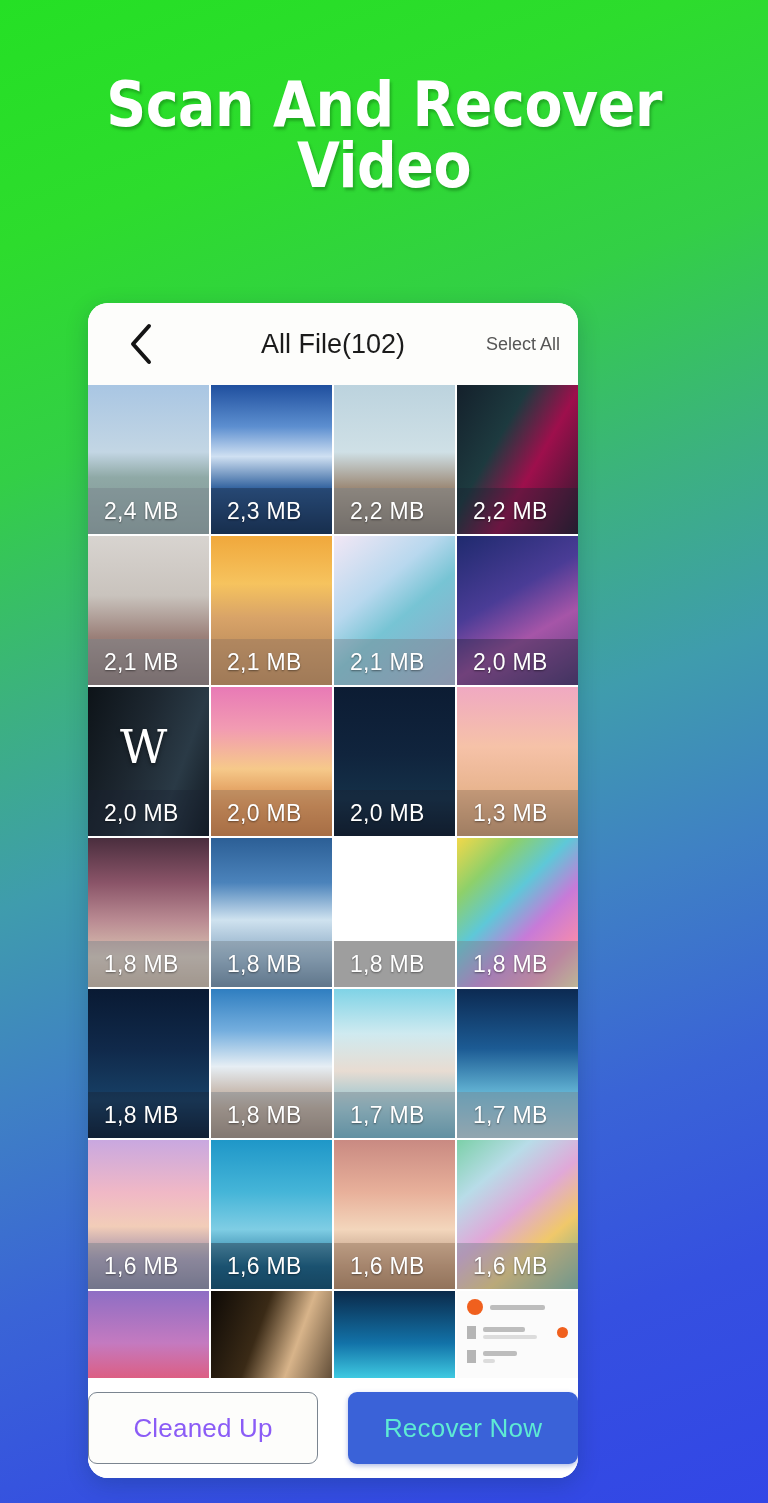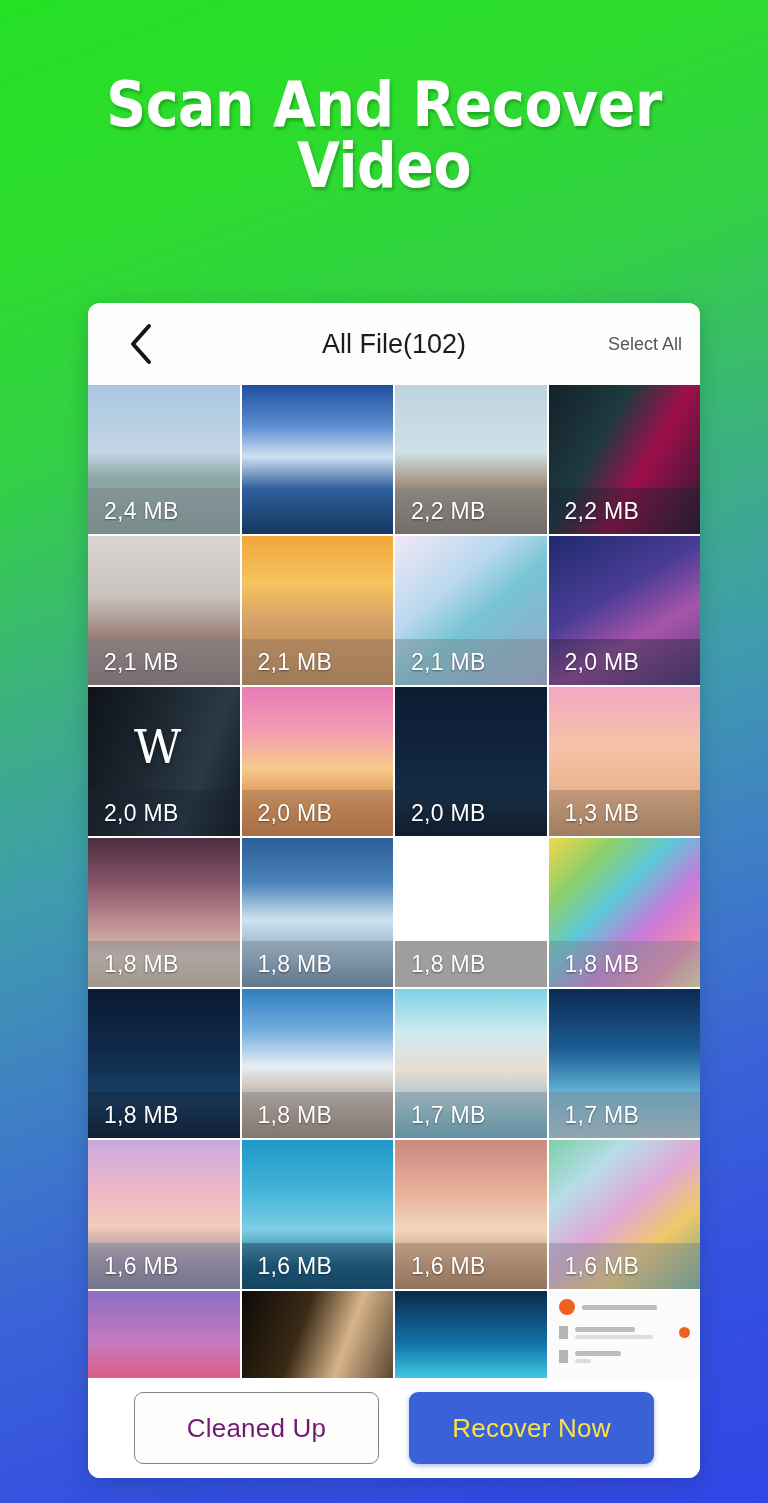--- a/index.html
+++ b/index.html
@@ -32,23 +32,23 @@
     font-size:63px;
     line-height:0.97;
     letter-spacing:-0.5px;
     transform:scaleX(0.88);
     text-shadow:2px 3px 3px rgba(0,60,0,0.30);
     white-space:pre-line;
   }
   
   .card{
     position:absolute;left:88px;top:303px;
-    width:612px;height:1175px;
+    width:490px;height:1175px;
     background:#ffffff;
-    border-radius:12px;
+    border-radius:20px;
     overflow:hidden;
     box-shadow:0 6px 22px rgba(0,40,60,0.22);
   }
   .topbar{
     position:relative;height:82px;width:100%;
     background:#fdfdfb;
   }
   .back-btn{
     position:absolute;left:22px;top:0;height:82px;width:62px;
     display:flex;align-items:center;justify-content:center;
@@ -98,24 +98,24 @@
     display:flex;align-items:center;justify-content:center;
     gap:30px;
   }
   .btn{
     width:245px;height:72px;border-radius:9px;
     display:flex;align-items:center;justify-content:center;
     font-size:26px;letter-spacing:0.2px;
     box-sizing:border-box;
   }
   .btn-outline{
-    background:#fdfdfb;border:1.6px solid #7b8590;color:#701a75;
+    background:#fdfdfb;border:1.6px solid #7b8590;color:#8b5cf6;
   }
   .btn-fill{
-    background:#3a62d8;color:#fde047;
+    background:#3a62d8;color:#5eead4;
     box-shadow:0 2px 5px rgba(30,60,180,0.35);
   }
   
   .a-sky-pale{background:linear-gradient(#a9c6e3 0%,#c3d6e4 45%,#8fa9a6 62%,#7d918f 100%);}
   .a-sky-blue{background:linear-gradient(#1f4f9e 0%,#5d8fd0 28%,#cfe0f2 48%,#2e5f9c 70%,#16365f 100%);}
   .a-beach-girl{background:linear-gradient(#bcd3de 0%,#cfe0e6 45%,#9a8672 70%,#6e5c4d 100%);}
   .a-neon-girl{background:linear-gradient(120deg,#14202b 0%,#1d3a3f 35%,#9e0f4c 60%,#2a1a2e 100%);}
   .a-rose{background:linear-gradient(#d8d4d0 0%,#c9c3bd 40%,#9a7f78 68%,#7a5d58 100%);}
   .a-sunset-couple{background:linear-gradient(#f0a83c 0%,#f6c35e 32%,#d8a368 55%,#a87c52 100%);}
   .a-galaxy-pastel{background:linear-gradient(140deg,#f2e7f5 0%,#b8d8ee 35%,#77c4d4 55%,#9aa4c8 100%);}
@@ -173,20 +173,21 @@
       <div class="select-all">Select All</div>
     </div>
 
     <div class="grid" id="grid">
         <div class="tile">
           <div class="art a-sky-pale"></div>
           <div class="size-bar">2,4 MB</div>
         </div>
         <div class="tile">
           <div class="art a-sky-blue"></div>
+          <div class="size-bar dark">2,3 MB</div>
         </div>
         <div class="tile">
           <div class="art a-beach-girl"></div>
           <div class="size-bar">2,2 MB</div>
         </div>
         <div class="tile">
           <div class="art a-neon-girl"></div>
           <div class="size-bar dark">2,2 MB</div>
         </div>
         <div class="tile">

